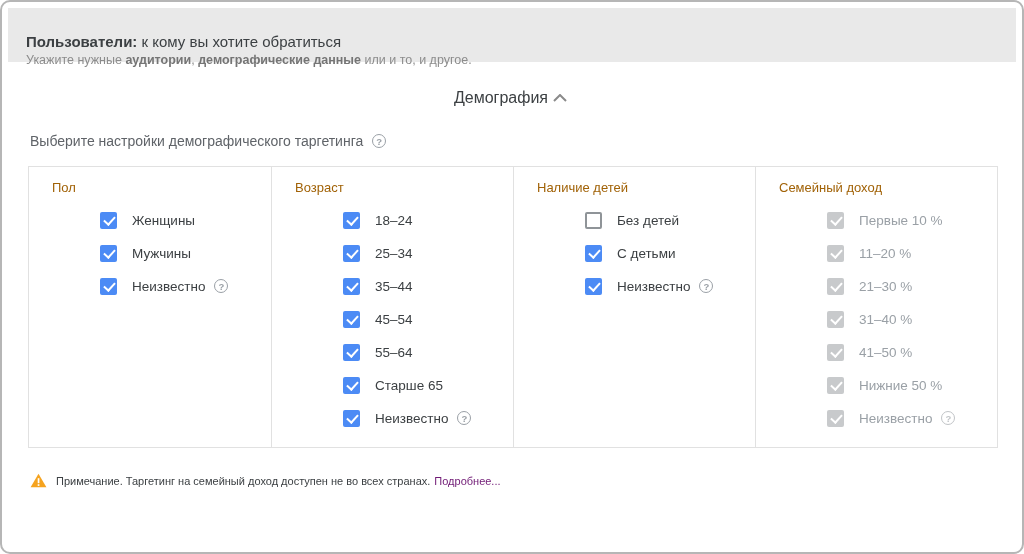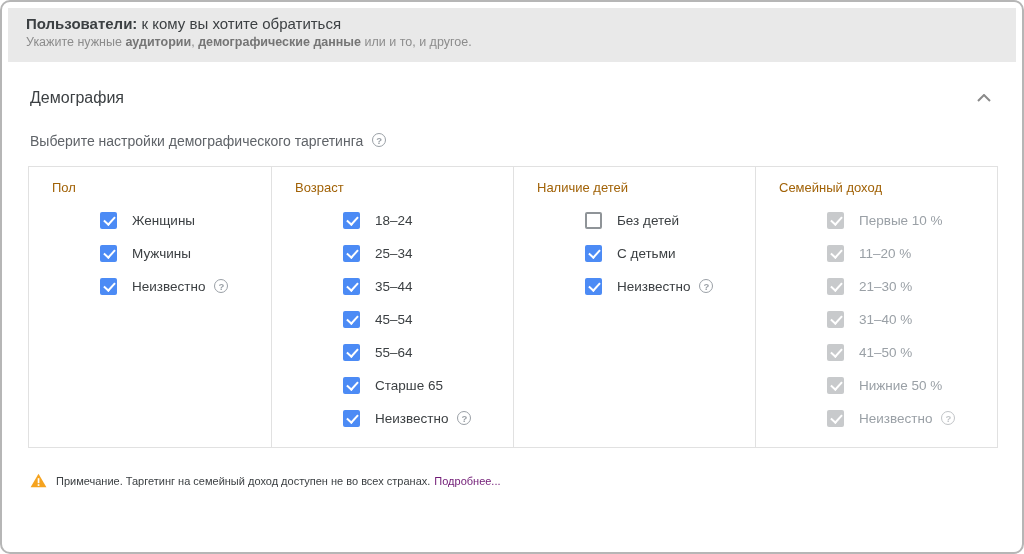--- a/index.html
+++ b/index.html
@@ -14,54 +14,54 @@
     border: 2px solid #b6b6b6;
     border-radius: 10px;
     background: #fff;
     padding: 6px;
     overflow: hidden;
   }
   
   .band {
     background: #e9e9e9;
     height: 54px;
-    padding: 6px 18px;
+    padding: 24px 18px;
   }
   .band-title {
     font-size: 15px;
     color: #3c4043;
     line-height: 20px;
   }
   .band-title b { font-weight: bold; }
   .band-sub {
     font-size: 12.5px;
     color: #8c8c8c;
     line-height: 17px;
   }
   .band-sub b { color: #757575; font-weight: bold; }
   
   .card { padding: 0 10px; }
   .card-head {
     display: flex;
-    justify-content: space-between;
+    justify-content: center;
     align-items: center;
     padding: 24px 10px 0 12px;
   }
   .section-title {
     font-size: 16px;
     color: #3c4043;
   }
   .chevron-btn {
     width: 24px; height: 24px;
     display: flex; align-items: center; justify-content: center;
     cursor: pointer;
     background: none; border: none;
   }
   .card-sub {
-    display: flex; 
+    display: flex; align-items: center;
     padding: 23px 12px 0 12px;
     font-size: 14px;
     color: #5f6368;
   }
   
   .help-icon {
     display: inline-flex;
     align-items: center; justify-content: center;
     width: 14px; height: 14px;
     border: 1px solid #9aa0a6;

